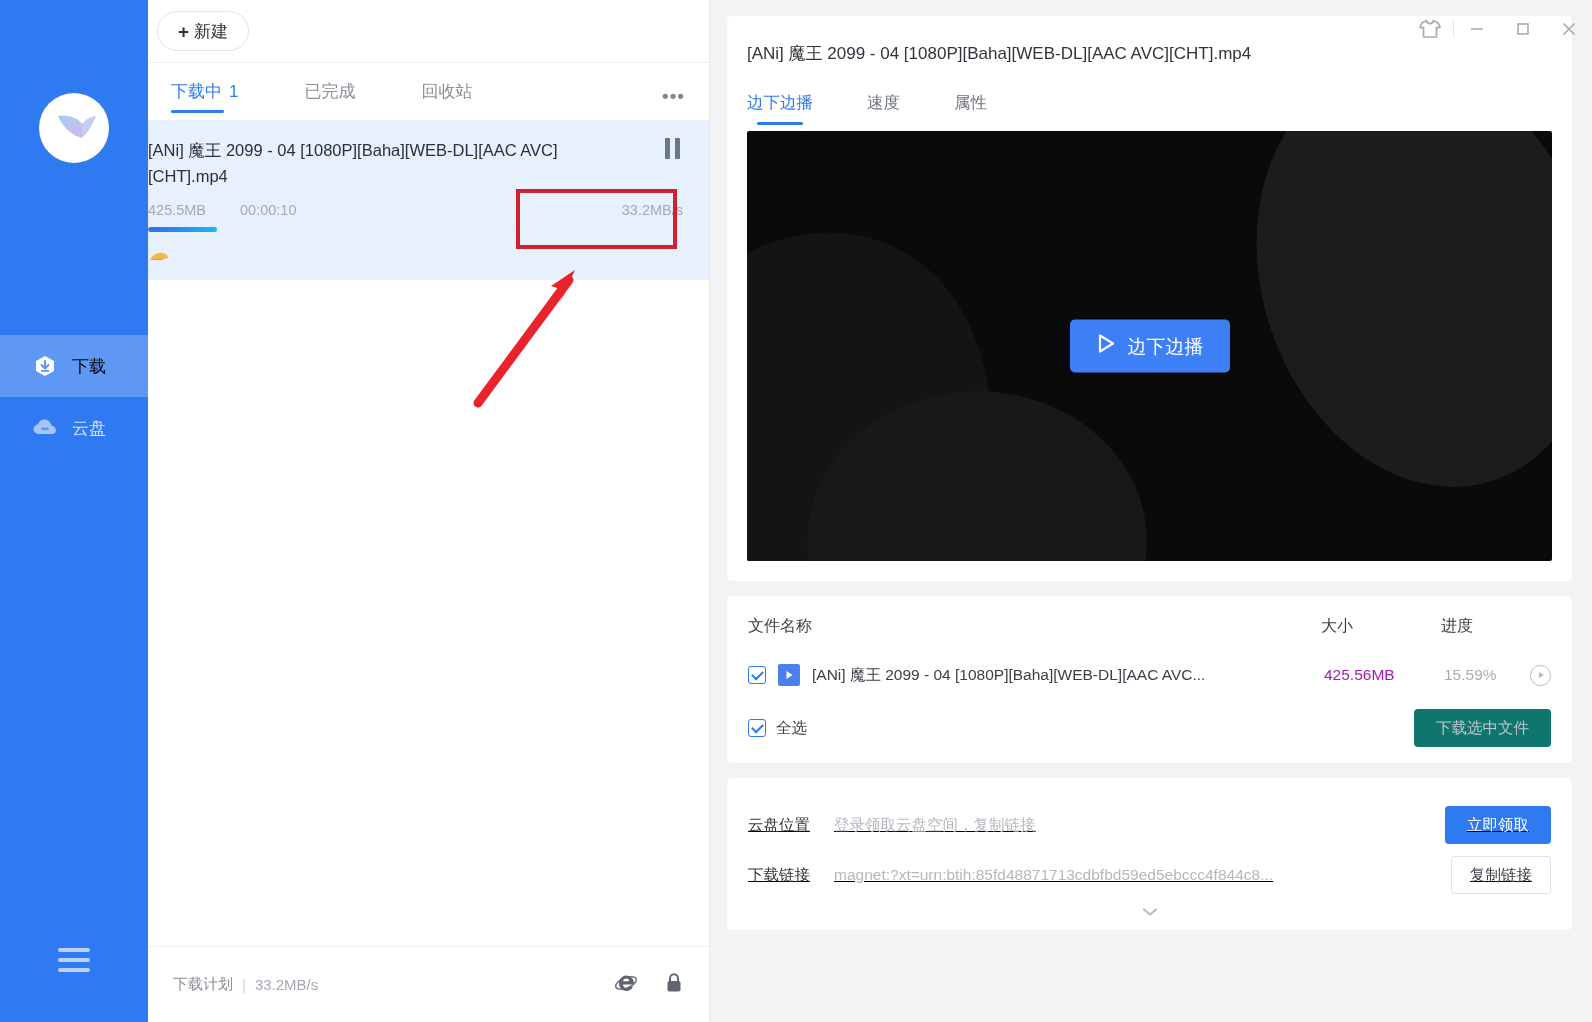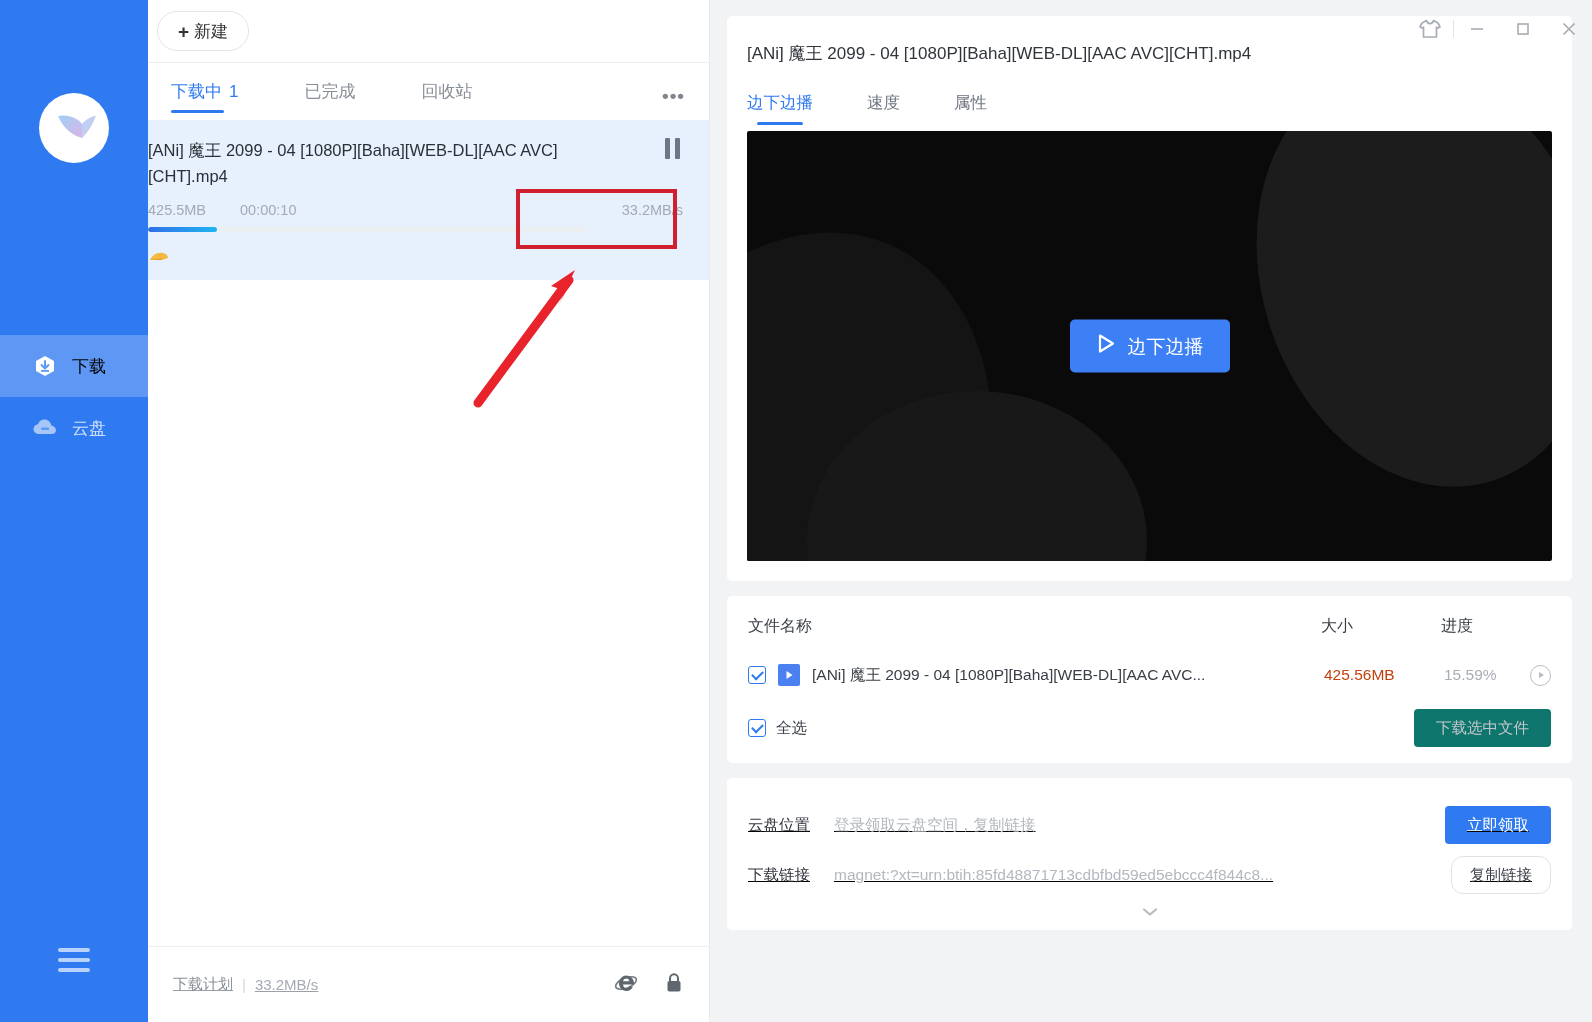--- a/index.html
+++ b/index.html
@@ -98,21 +98,21 @@
   .dl-tag { margin-top: 18px; width: 22px; height: 13px; }
   .pause-btn {
     position: absolute; right: 22px; top: 16px; width: 22px; height: 24px;
     display: flex; gap: 5px; align-items: center; cursor: pointer;
   }
   .pause-btn i { display: block; width: 5px; height: 21px; background: #6b7785; border-radius: 1px; }
 
   .status-bar {
     height: 76px; border-top: 1px solid #eceef0;
     display: flex; align-items: center; padding: 0 25px 0 25px;
-    font-size: 15px; color: #9aa0a8; text-decoration: underline;
+    font-size: 15px; color: #9aa0a8;
   }
   .status-bar .plan { color: #8a9099; }
   .status-bar .divider { margin: 0 9px; color: #d4d8dd; }
   .status-bar .spd { color: #a4aab3; }
   .status-icons { margin-left: auto; display: flex; align-items: center; gap: 26px; }
 
   
   .right {
     flex: 1; height: 1022px; background: #f2f3f5;
     padding: 16px 20px 0 17px; overflow: hidden;
@@ -165,21 +165,21 @@
   }
   .ftype-icon {
     width: 22px; height: 22px; background: #4a80ef; border-radius: 2px;
     margin: 0 12px 0 12px; display: flex; align-items: center; justify-content: center;
     flex: 0 0 22px;
   }
   .fname {
     flex: 1; color: #3b4048; white-space: nowrap; overflow: hidden;
     text-overflow: ellipsis; padding-right: 14px;
   }
-  .fsize { width: 120px; color: #c2410c; }
+  .fsize { width: 120px; color: #a21caf; }
   .fprog { width: 86px; color: #a9aeb6; }
   .circ-play {
     width: 21px; height: 21px; border-radius: 50%; border: 1.5px solid #b7bcc3;
     display: flex; align-items: center; justify-content: center; cursor: pointer;
   }
   .files-foot { display: flex; align-items: center; margin-top: 10px; }
   .selall { display: flex; align-items: center; gap: 10px; font-size: 15.5px; color: #3b4048; }
   .btn-disabled {
     margin-left: auto; height: 38px; padding: 0 22px; border-radius: 4px;
     background: #0f766e; color: #c2c6cc; font-size: 15.5px;
@@ -189,21 +189,21 @@
   .card-links { margin-top: 15px; padding: 22px 21px 10px 21px; position: relative; text-decoration: underline; }
   .link-row { display: flex; align-items: center; height: 50px; }
   .lbl { font-size: 15.5px; color: #30343b; width: 86px; flex: 0 0 86px; }
   .val { font-size: 15.5px; color: #b3b8bf; flex: 1; white-space: nowrap; overflow: hidden; text-overflow: ellipsis; padding-right: 16px; }
   .btn-primary {
     height: 38px; padding: 0 22px; border-radius: 4px; background: #2f7af0;
     color: #fff; font-size: 15.5px; display: flex; align-items: center;
     justify-content: center; cursor: pointer;
   }
   .btn-ghost {
-    height: 38px; padding: 0 18px; border-radius: 12px; background: #fff;
+    height: 38px; padding: 0 18px; border-radius: 3px; background: #fff;
     border: 1px solid #dfe2e6; color: #3b4048; font-size: 15.5px;
     display: flex; align-items: center; justify-content: center; cursor: pointer;
   }
   .expander { display: flex; justify-content: center; padding: 6px 0 2px 0; cursor: pointer; }
 
   
   .wincontrols {
     position: absolute; right: 0; top: 0; height: 58px;
     display: flex; align-items: center; gap: 0; z-index: 40;
   }

